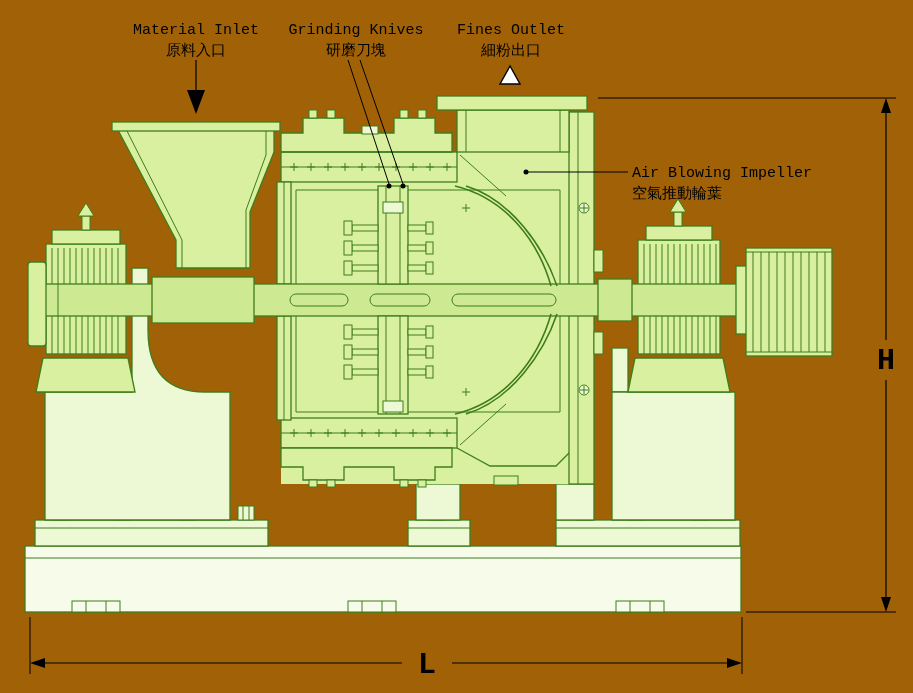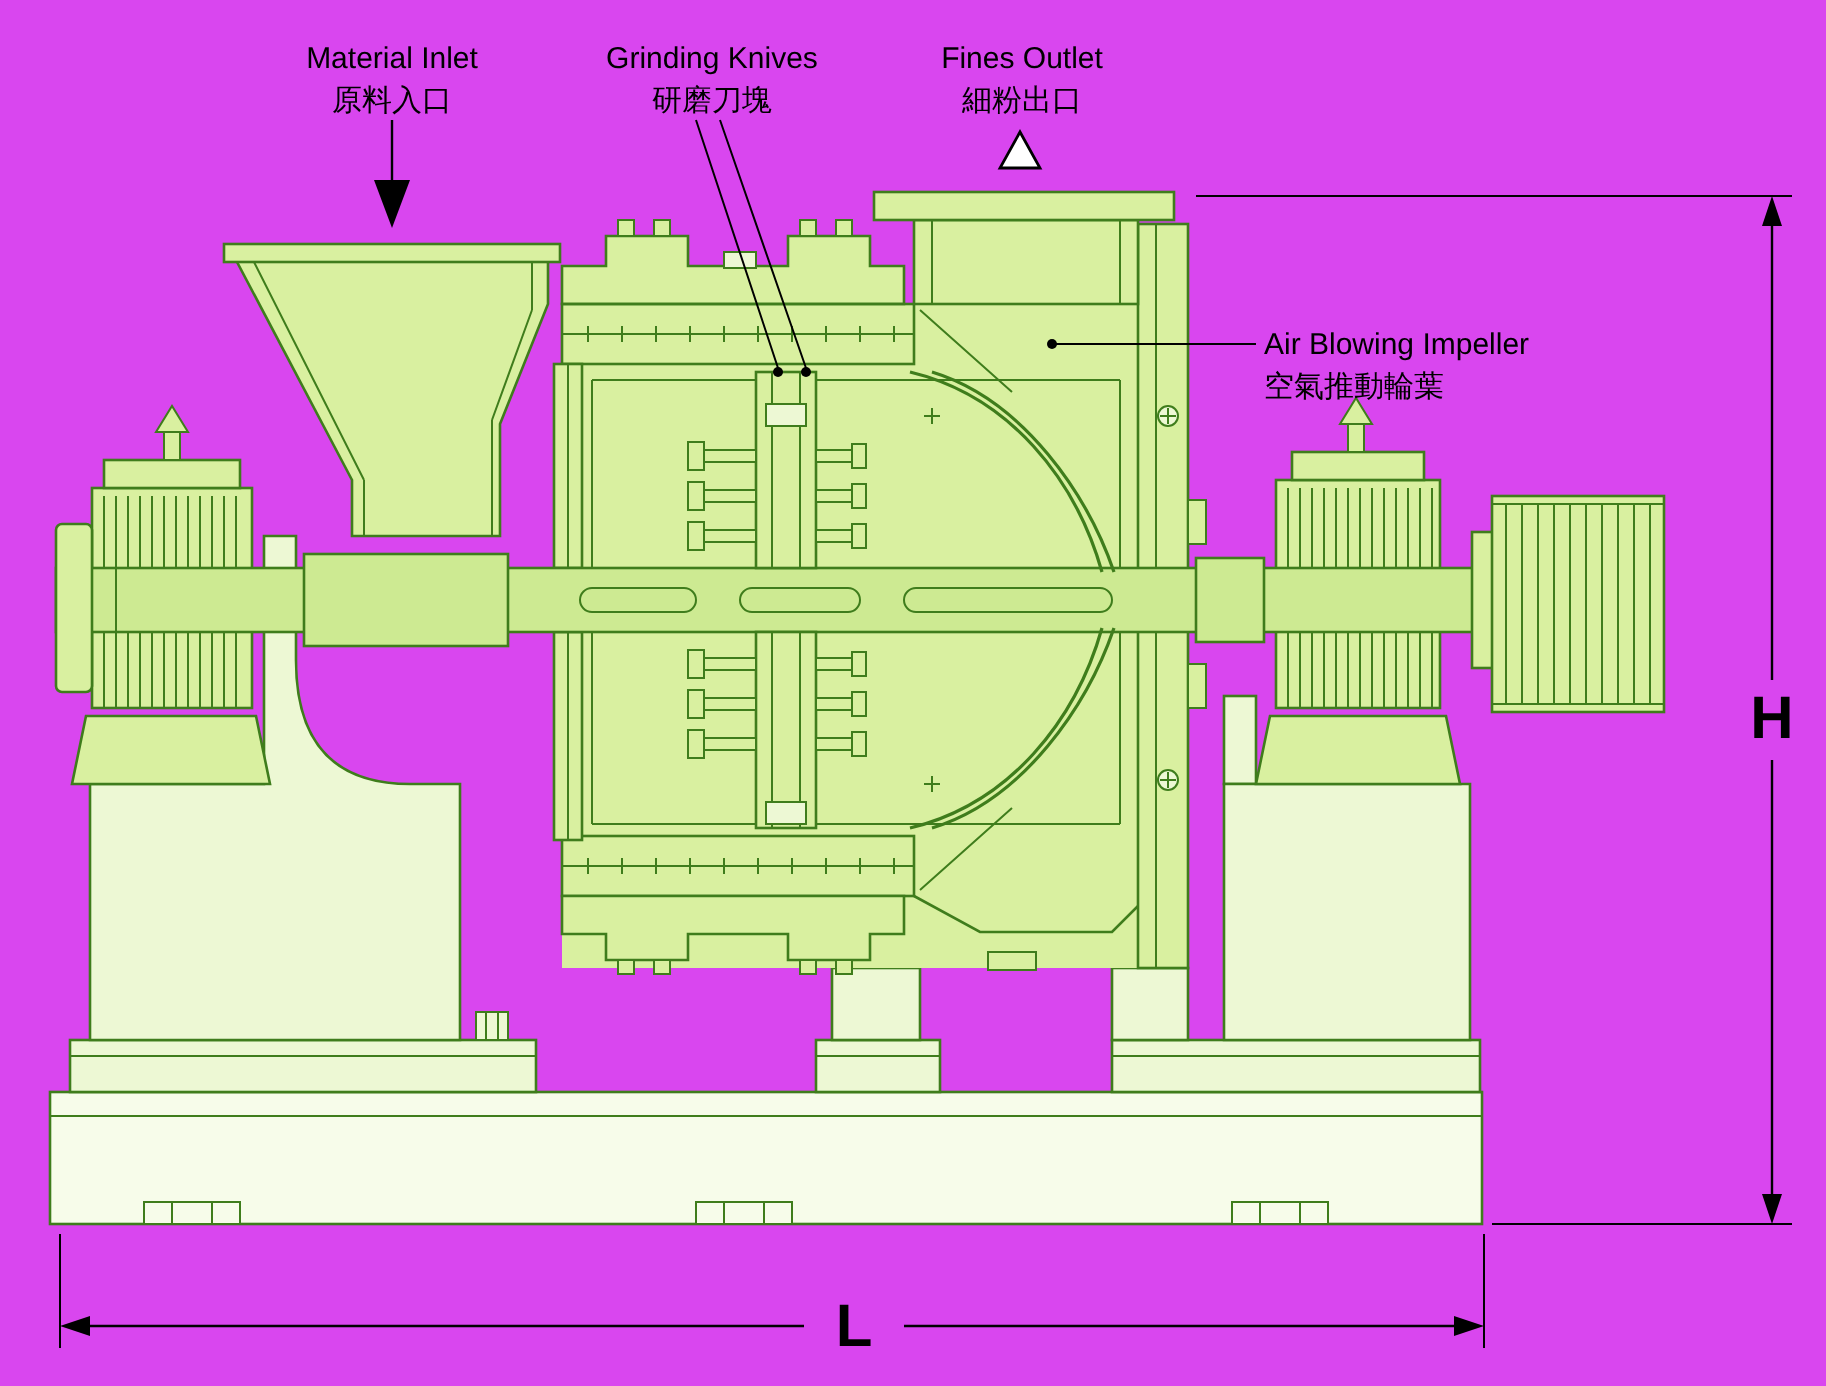--- a/index.html
+++ b/index.html
@@ -1,17 +1,17 @@
 <!DOCTYPE html>
 <html style="--outline-green: #3f7d1c; --fill-light: #d9f0a0; --fill-pale: #edf8d4; --fill-faint: #f7fcea; --fill-shaft: #cdea92; --annotation-black: #000000;"><head>
 <meta charset="utf-8">
 <style>
   html,body{margin:0;padding:0;background:#fff;}
-  .stage{position:relative;width:913px;height:693px;background:#d946ef;overflow:hidden;
-         font-family:Liberation Sans, sans-serif;}
+  .stage{position:relative;width:913px;height:693px;background:#a16207;overflow:hidden;
+         font-family:Liberation Mono, monospace;}
   svg{display:block;}
   
   .pt      {stroke:var(--outline-green,#3f7d1c);stroke-width:1.3;}
   .pt-thin {stroke:var(--outline-green,#3f7d1c);stroke-width:1;}
   .f-light {fill:var(--fill-light,#d9f0a0);}
   .f-pale  {fill:var(--fill-pale,#edf8d4);}
   .f-faint {fill:var(--fill-faint,#f7fcea);}
   .f-shaft {fill:var(--fill-shaft,#cdea92);}
   .f-none  {fill:none;}
   

